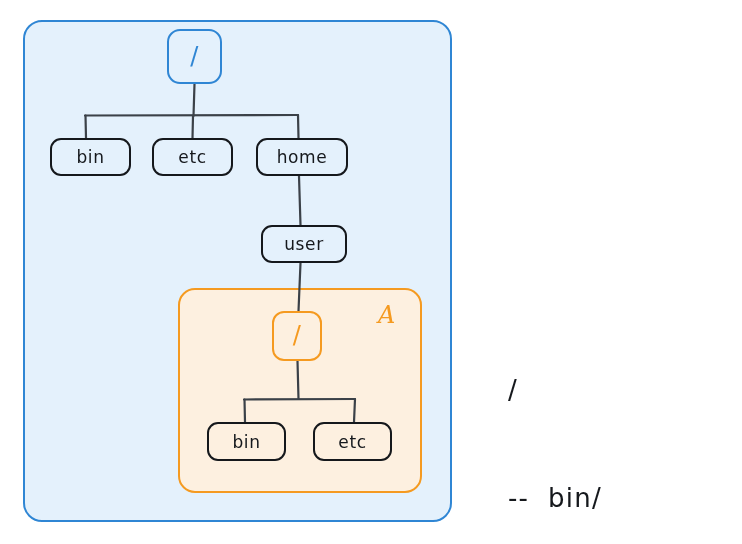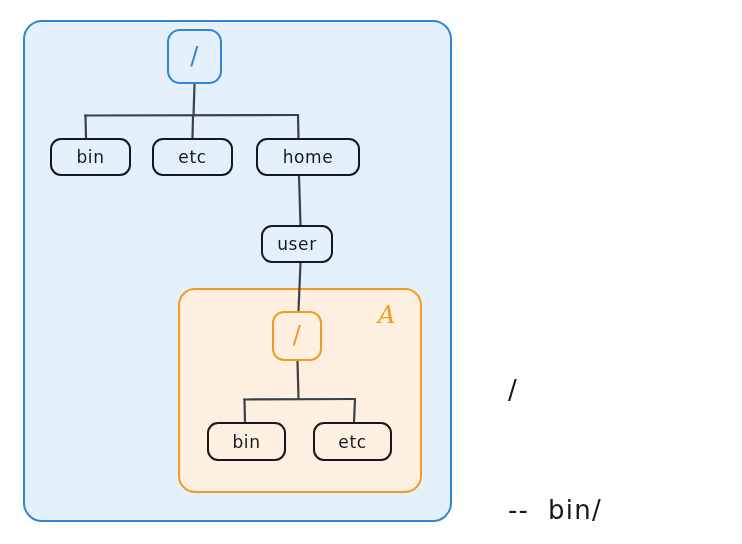--- a/index.html
+++ b/index.html
@@ -106,42 +106,42 @@
     font-size: 24px;
     font-weight: 400;
     line-height: 1;
     transform: translateY(-1px);
   }
 
   
   #node-host-root { left: 167px; top: 29px;  width: 55px; height: 55px; border-radius: 13px; }
   #node-host-bin  { left: 50px;  top: 138px; width: 81px; height: 38px; }
   #node-host-etc  { left: 152px; top: 138px; width: 81px; height: 38px; }
-  #node-host-home { left: 256px; top: 138px; width: 104px; height: 38px; }
-  #node-host-user { left: 261px; top: 225px; width: 72px; height: 38px; }
+  #node-host-home { left: 256px; top: 138px; width: 92px; height: 38px; }
+  #node-host-user { left: 261px; top: 225px; width: 86px; height: 38px; }
 
   #node-a-root    { left: 272px; top: 311px; width: 50px; height: 50px; border-radius: 12px; }
   #node-a-bin     { left: 207px; top: 422px; width: 79px; height: 39px; }
   #node-a-etc     { left: 313px; top: 422px; width: 79px; height: 39px; }
 
   
   .listing {
     position: absolute;
     left: 508px;
     top: 300px;
     color: #15181c;
     font-family: "DejaVu Sans", sans-serif;
     font-size: 26px;
     line-height: 36px;
     letter-spacing: 1.2px;
     white-space: pre;
     user-select: none;
   }
   .listing-line { display: block; }
-  .listing-line.indented { padding-left: 0px; margin-top: 12px; }
+  .listing-line.indented { padding-left: 0px; }
 
   svg.edges {
     position: absolute;
     left: 0;
     top: 0;
     width: 742px;
     height: 544px;
     pointer-events: none;
   }
 </style>

